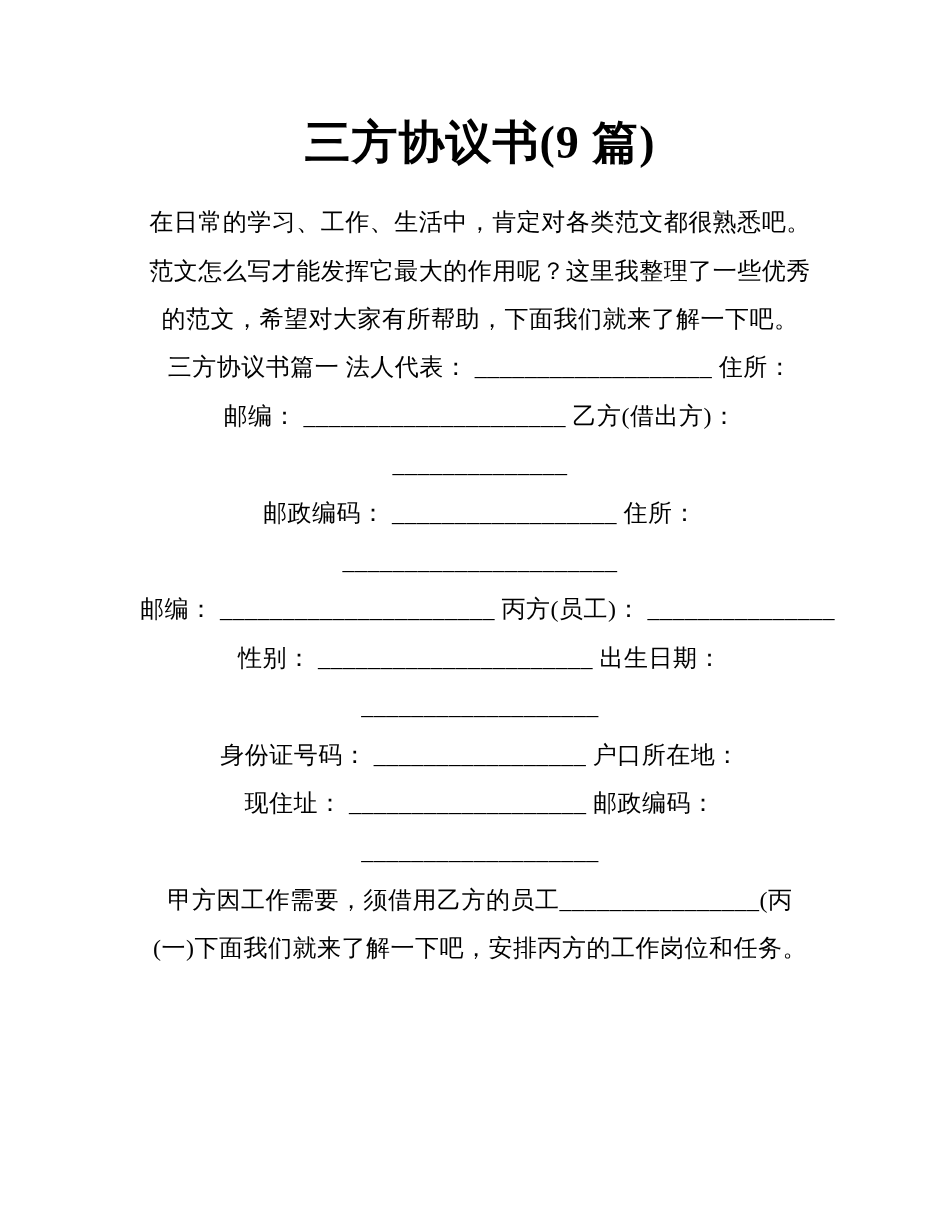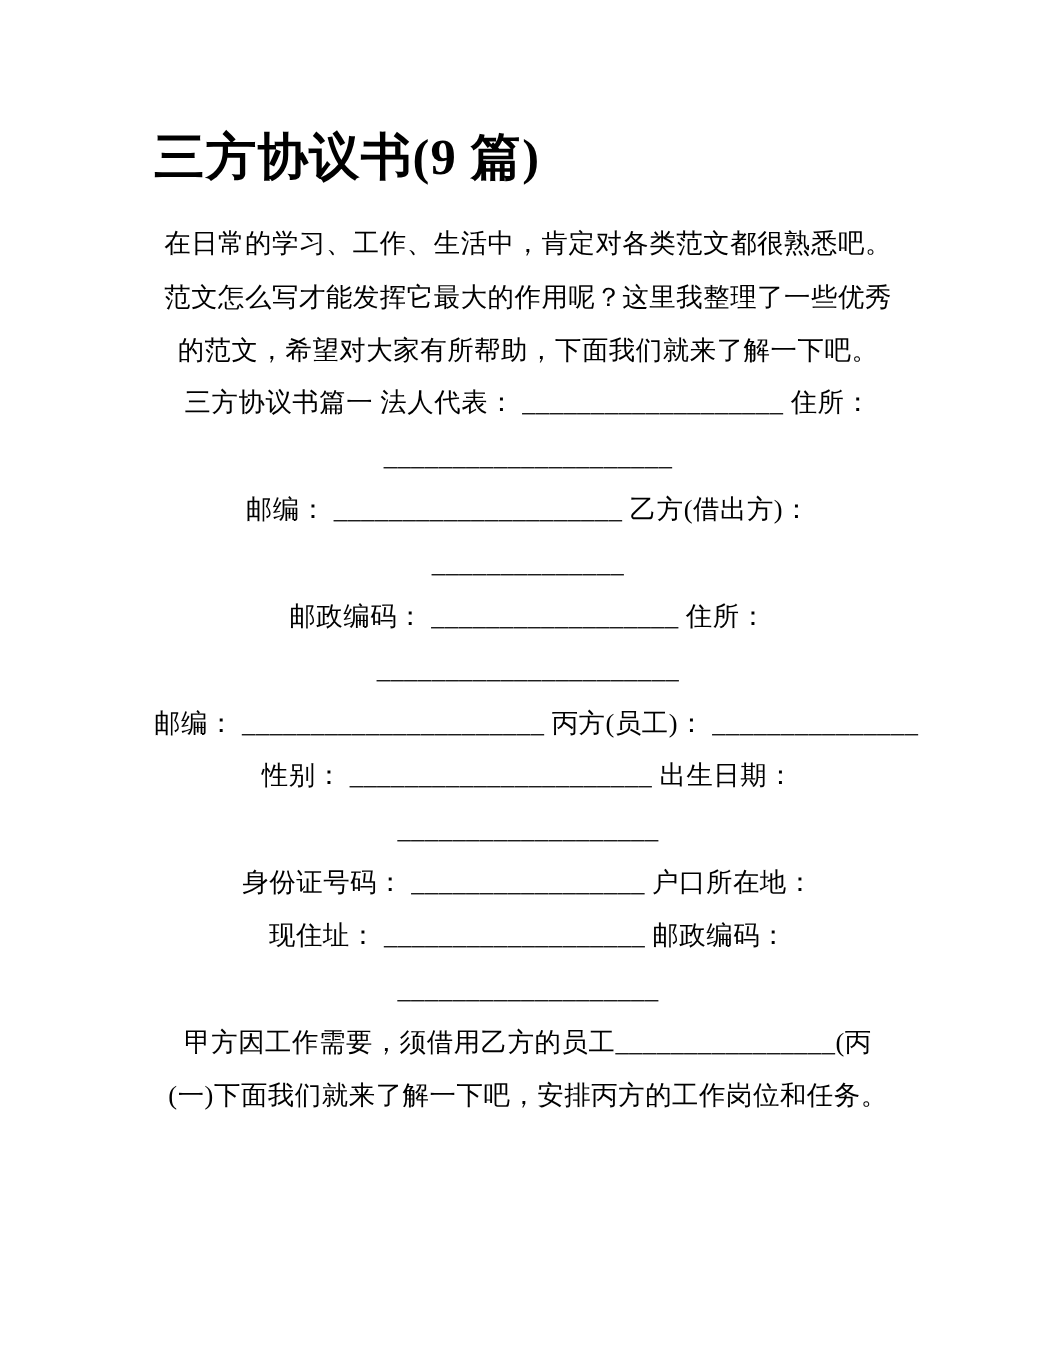--- a/index.html
+++ b/index.html
@@ -18,39 +18,39 @@
     font-family: "Liberation Serif", "DejaVu Serif", serif;
     color: #000000;
   }
   .doc-title {
     font-size: 46px;
     font-weight: 700;
     line-height: 1.2;
     margin: 0 0 28px 0;
     letter-spacing: 1px;
     white-space: pre;
+    text-align: center;
   }
   .doc-line {
     font-size: 24px;
     line-height: 48.4px;
     white-space: pre;
     letter-spacing: 0.5px;
     text-align: center;
   }
 </style>
 </head>
 <body>
 
 <div class="page">
   <h1 class="doc-title">三方协议书(9 篇)</h1>
   <div class="doc-line">在日常的学习、工作、生活中，肯定对各类范文都很熟悉吧。</div>
   <div class="doc-line">范文怎么写才能发挥它最大的作用呢？这里我整理了一些优秀</div>
   <div class="doc-line">的范文，希望对大家有所帮助，下面我们就来了解一下吧。</div>
   <div class="doc-line">三方协议书篇一 法人代表： ___________________ 住所：</div>
-  <div class="doc-line">_____________________</div>
   <div class="doc-line">邮编： _____________________ 乙方(借出方)：</div>
   <div class="doc-line">______________</div>
   <div class="doc-line">邮政编码： __________________ 住所：</div>
   <div class="doc-line">______________________</div>
   <div class="doc-line">邮编： ______________________ 丙方(员工)： _______________</div>
   <div class="doc-line">性别： ______________________ 出生日期：</div>
   <div class="doc-line">___________________</div>
   <div class="doc-line">身份证号码： _________________ 户口所在地：</div>
   <div class="doc-line">现住址： ___________________ 邮政编码：</div>
   <div class="doc-line">___________________</div>

